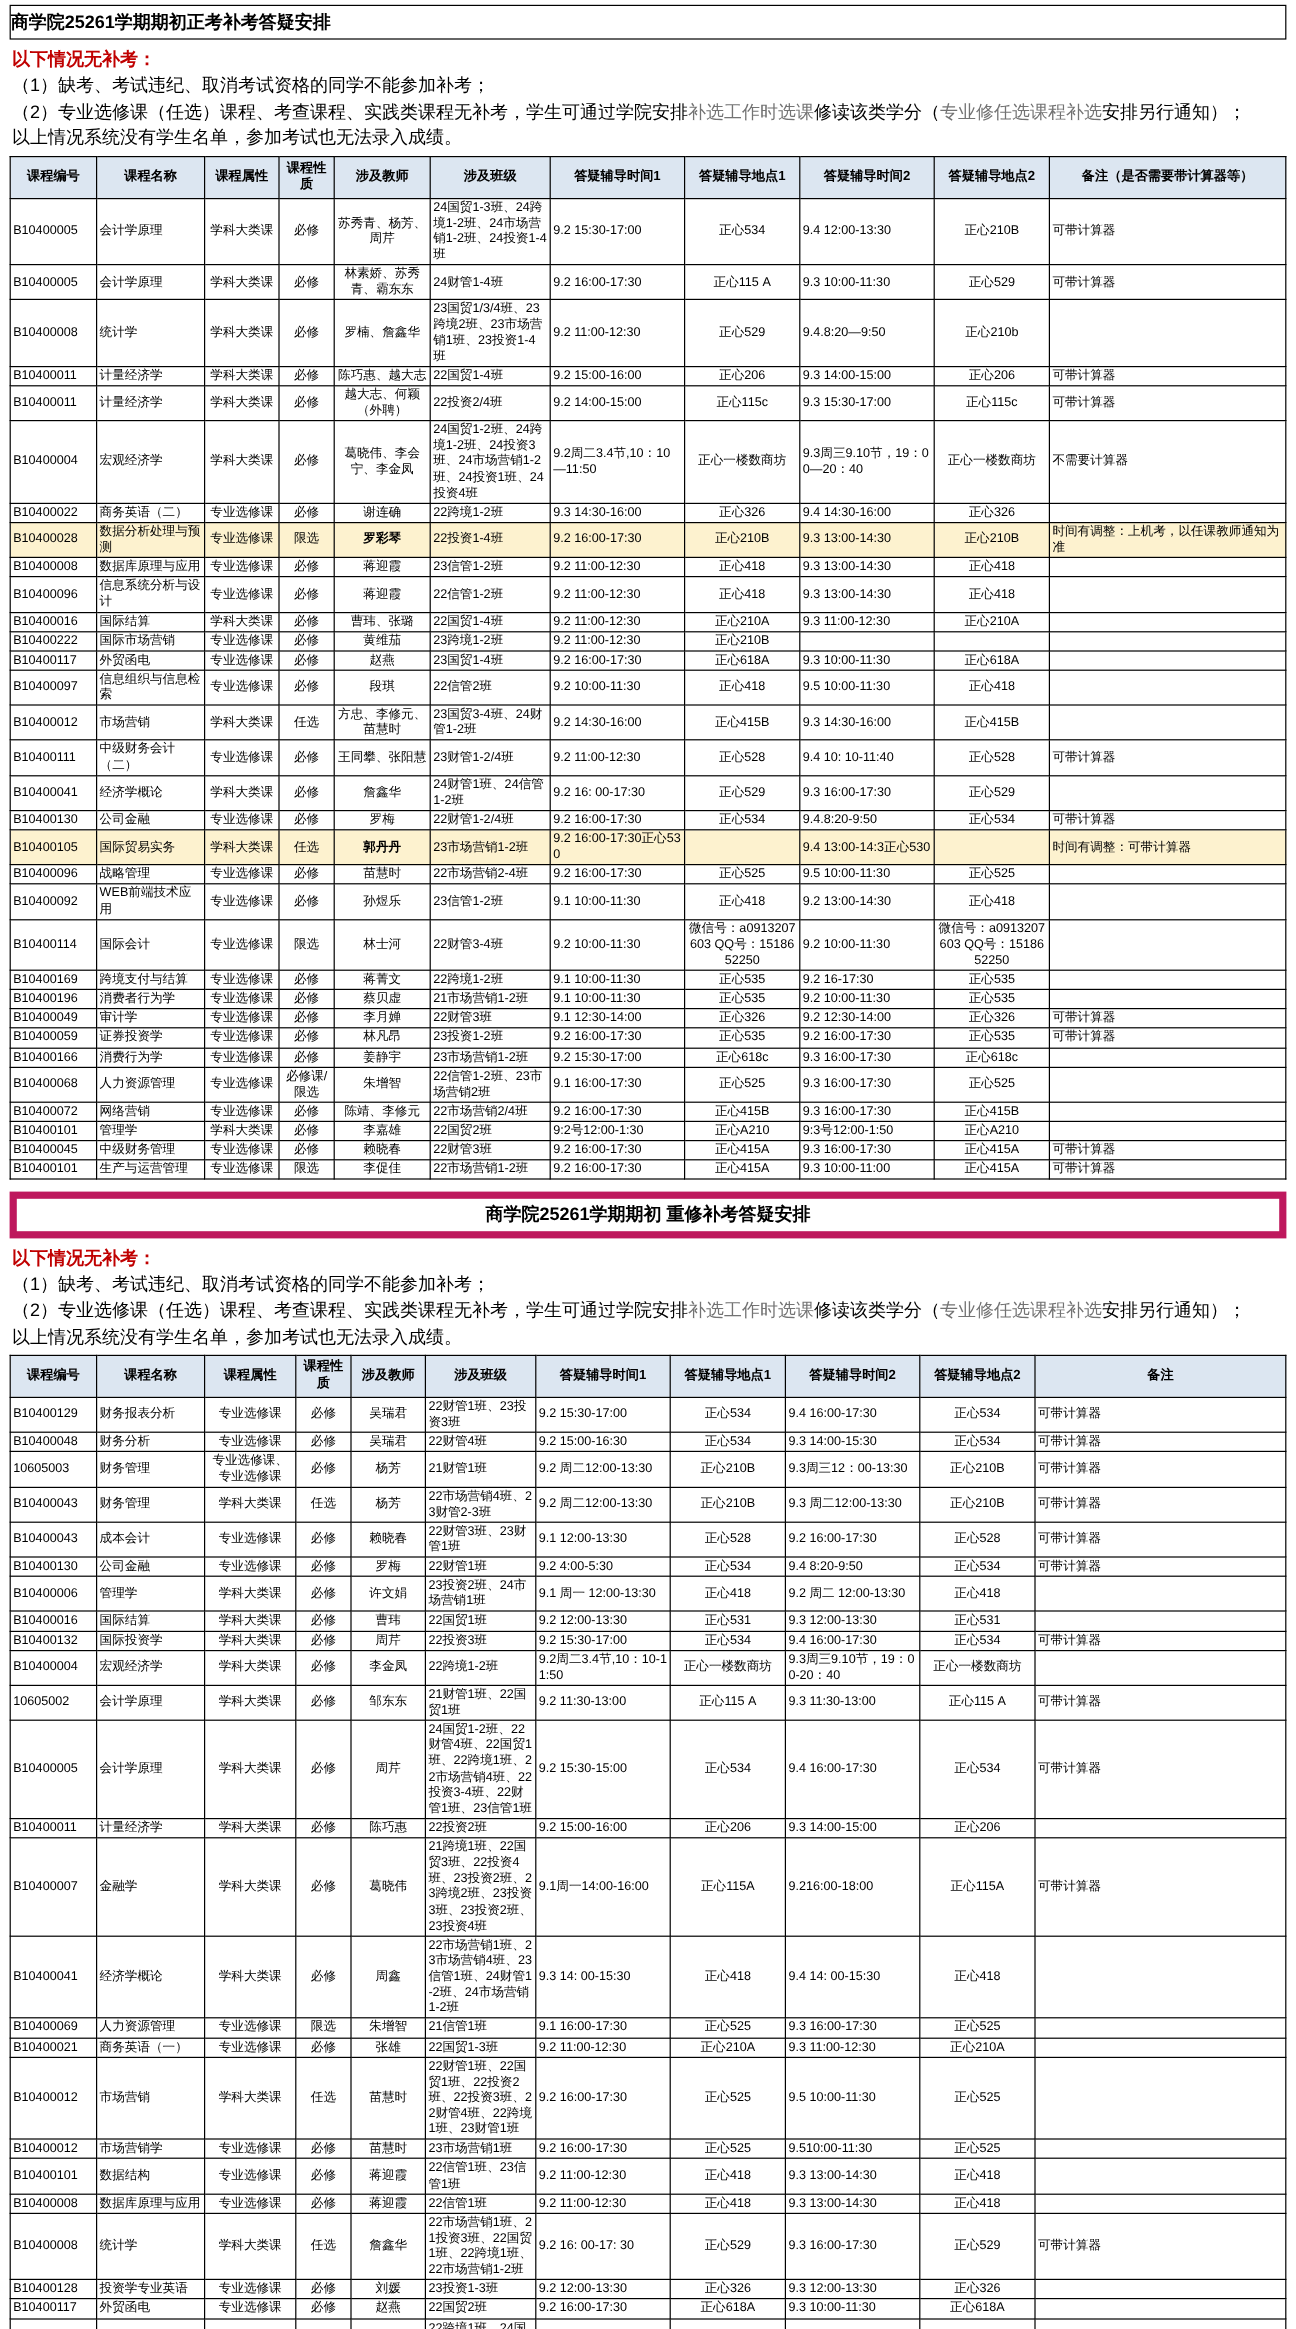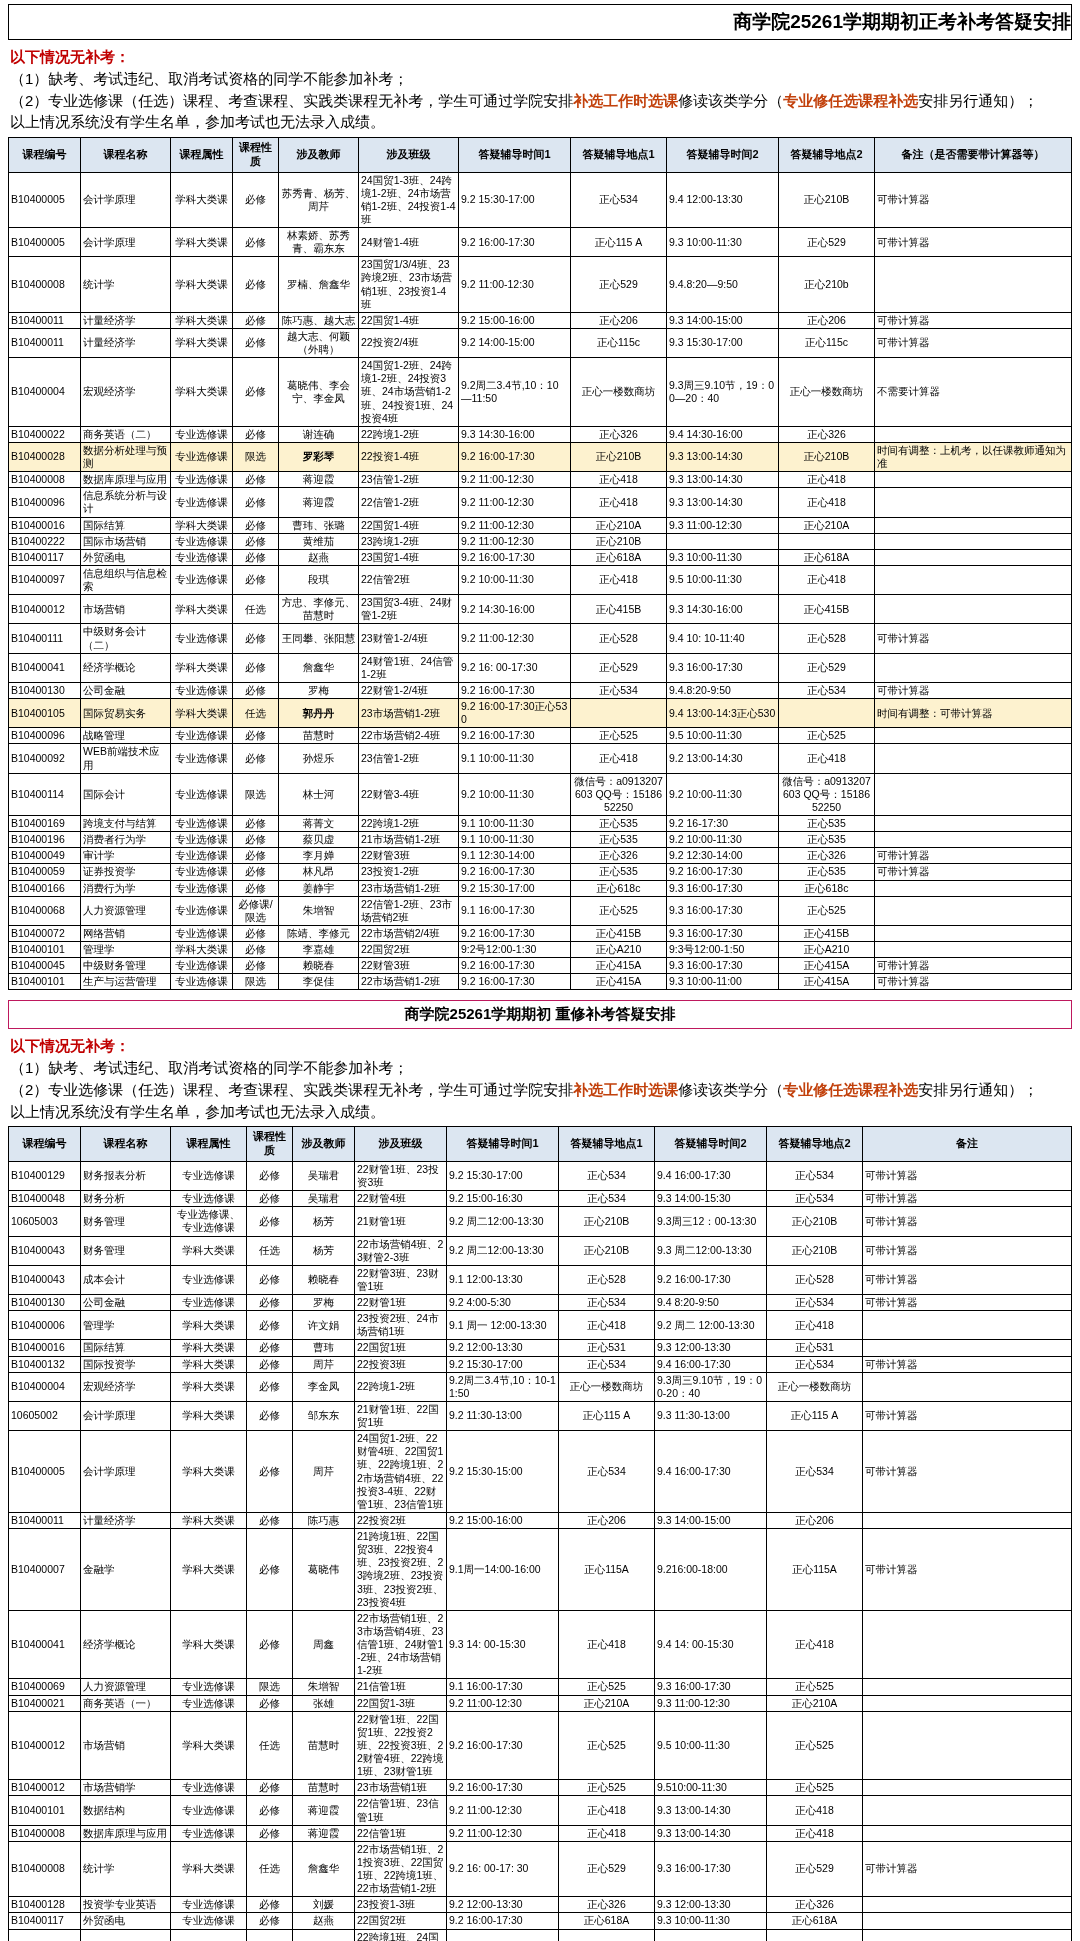--- a/index.html
+++ b/index.html
@@ -1,28 +1,28 @@
 <!DOCTYPE html>
 <html><head>
 <meta charset="utf-8">
 <style>
   html,body{margin:0;padding:0;background:#ffffff;}
   body{font-family:"Liberation Sans","DejaVu Sans",sans-serif;color:#000;}
   .page{width:1080px;min-height:1941px;position:relative;padding:0;box-sizing:border-box;}
-  .title-bar{border:1px solid #000;margin:4px 8px 0 8px;text-align:right;font-weight:bold;font-size:19px;padding:4px 0;background:#fff;}
+  .title-bar{border:1px solid #000;margin:4px 8px 0 8px;text-align:left;font-weight:bold;font-size:15px;padding:4px 0;background:#fff;}
   .notes{margin:6px 10px 4px 10px;font-size:15px;line-height:1.45;}
   .notes .red{color:#c00000;font-weight:bold;}
-  .notes .redinline{color:#c2410c;font-weight:bold;}
+  .notes .redinline{color:#737373;}
   table{border-collapse:collapse;width:calc(100% - 16px);margin:2px 1px 0 8px;table-layout:fixed;}
   th,td{border:1px solid #000;font-size:10.5px;padding:1px 2px;vertical-align:middle;line-height:1.25;word-break:break-all;}
   thead th{background:#dce6f1;text-align:center;font-weight:bold;font-size:11px;padding:3px 2px;}
   td.c{text-align:center;}
   td.l{text-align:left;}
   .hl{background:#fdf2cf;}
-  .sec2-title{border:1px solid #be185d;margin:10px 8px 0 8px;text-align:center;font-weight:bold;font-size:15px;padding:4px 0;}
+  .sec2-title{border:6px solid #be185d;margin:10px 8px 0 8px;text-align:center;font-weight:bold;font-size:15px;padding:4px 0;}
   .bold{font-weight:bold;}
 </style>
 </head>
 <body>
 
 <div class="page">
 
   <div class="title-bar">商学院25261学期期初正考补考答疑安排</div>
 
   <div class="notes">

